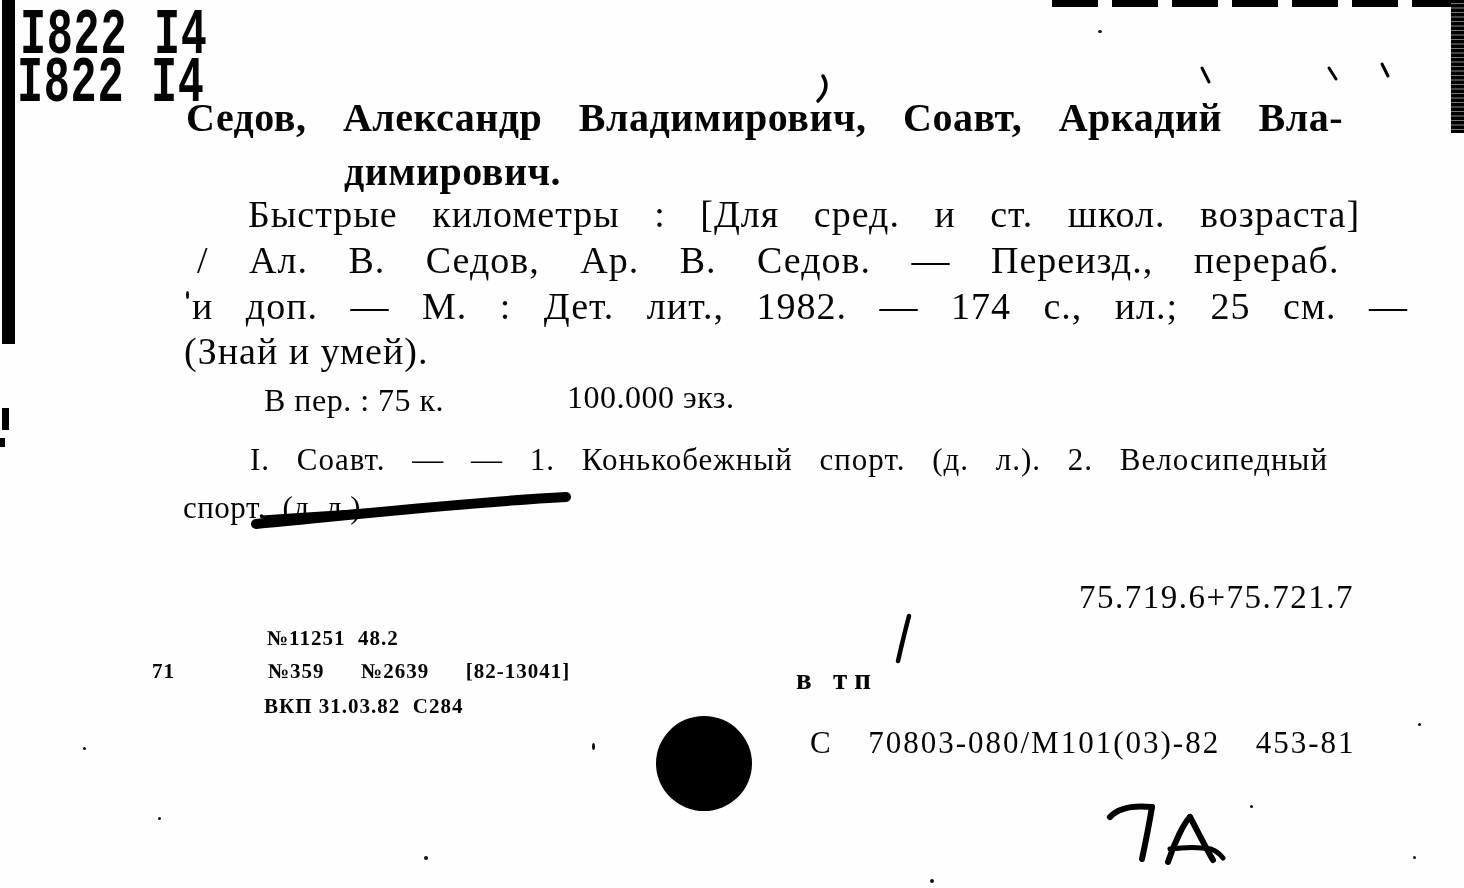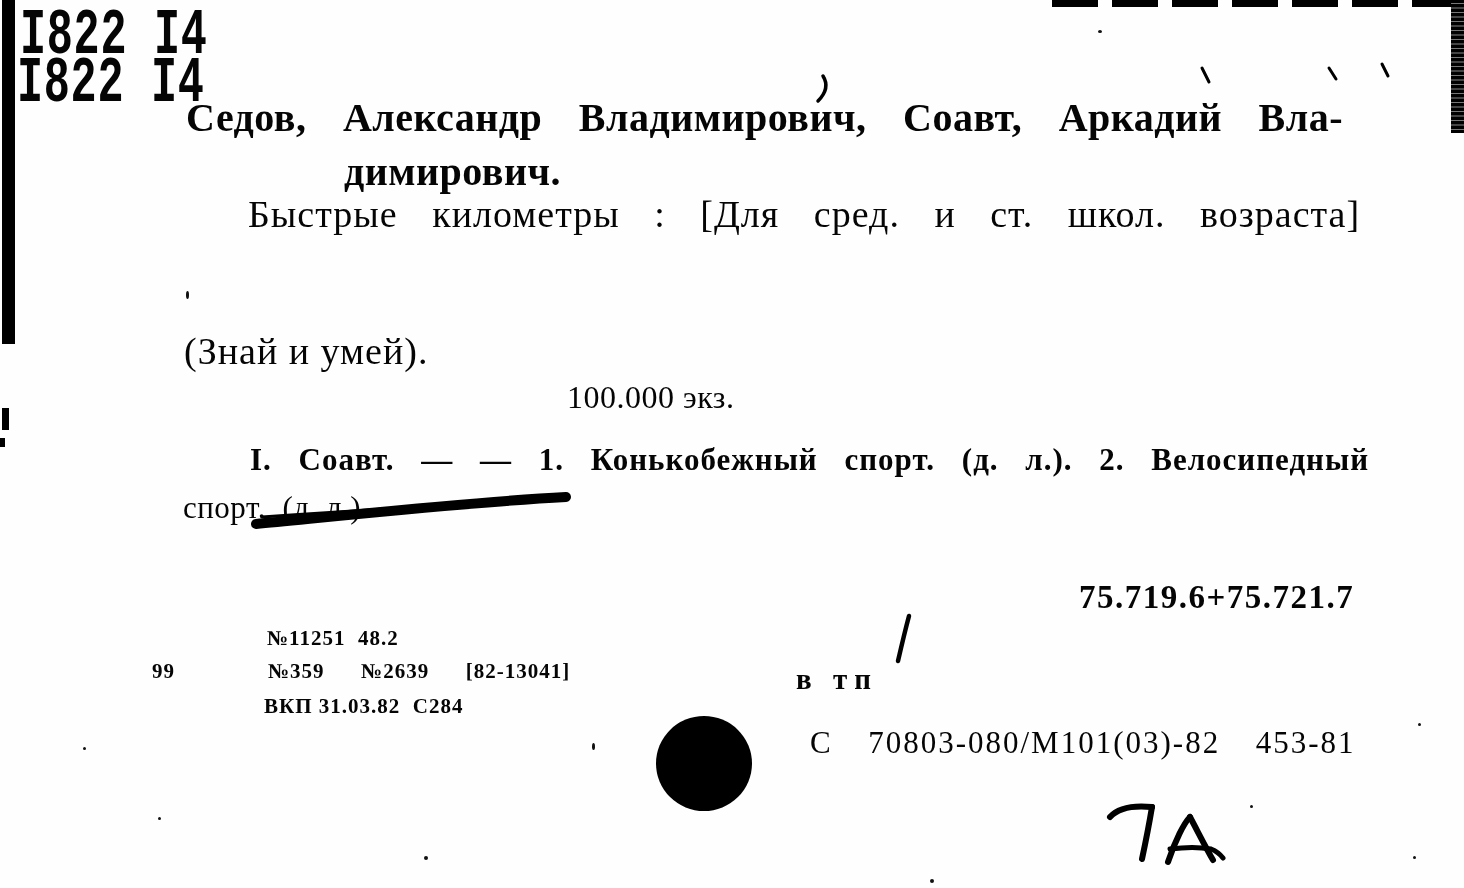--- a/index.html
+++ b/index.html
@@ -27,23 +27,23 @@
     letter-spacing:1px;
   }
   
   .heading{font-weight:bold;font-size:40px;word-spacing:26px;letter-spacing:0.5px;}
   .heading2{font-weight:bold;font-size:40px;letter-spacing:0.5px;}
   .t1{font-size:38px;word-spacing:24px;letter-spacing:1px;}
   .t2{font-size:38px;word-spacing:30px;letter-spacing:1px;}
   .t3{font-size:38px;word-spacing:22px;letter-spacing:1px;}
   .t4{font-size:38px;letter-spacing:1px;}
   .small{font-size:31px;letter-spacing:0.5px;}
-  .tr1{font-size:31px;word-spacing:18px;letter-spacing:1px;font-weight:bold;}
+  .tr1{font-size:31px;word-spacing:18px;letter-spacing:1px;}
   .udc{font-size:33px;letter-spacing:2px;}
-  .udcb{font-size:33px;letter-spacing:1.5px;font-weight:bold;}
+  .udcb{font-size:33px;letter-spacing:1.5px;font-weight:normal;}
   .imp{font-size:21px;font-weight:bold;letter-spacing:1px;}
   .imp-main{word-spacing:12px;}
   .vtp{font-size:29px;font-weight:bold;letter-spacing:7px;margin-left:6px;}
   .isbn{font-size:31px;letter-spacing:2px;word-spacing:8px;margin-top:9px;}
   
   .edge-left{position:absolute;left:2px;top:0;width:13px;height:344px;background:#000;}
   .edge-dash{position:absolute;background:#000;}
   .edge-top{
     position:absolute;left:1052px;top:0;width:412px;height:7px;
     background:repeating-linear-gradient(90deg,#000 0 46px,transparent 46px 60px);
@@ -73,31 +73,34 @@
   <div class="edge-top"></div>
   <div class="edge-right"></div>
 
   <div class="line stamp" style="left:20px;top:4px;">I822 I4</div>
   <div class="line stamp" style="left:17px;top:52px;">I822 I4</div>
 
   <div class="line heading" style="left:186px;top:98px;">Седов, Александр Владимирович, Соавт, Аркадий Вла-</div>
   <div class="line t1" style="left:248px;top:195px;">Быстрые километры : [Для сред. и ст. школ. возраста]</div>
 
   <div class="line heading2" style="left:344px;top:152px;">димирович.</div>
+  <div class="line t2" style="left:197px;top:241px;">/ Ал. В. Седов, Ар. В. Седов. — Переизд., перераб.</div>
+  <div class="line t3" style="left:192px;top:287px;">и доп. — М. : Дет. лит., 1982. — 174 с., ил.; 25 см. —</div>
   <div class="line t4" style="left:184px;top:332px;">(Знай и умей).</div>
 
+  <div class="line small" style="left:264px;top:384px;font-size:32px;">В пер. : 75 к.</div>
   <div class="line small" style="left:567px;top:381px;font-size:32px;">100.000 экз.</div>
 
   <div class="line tr1" style="left:250px;top:444px;">I. Соавт. — — 1. Конькобежный спорт. (д. л.). 2. Велосипедный</div>
   <div class="line small" style="left:183px;top:492px;">спорт.  (д. л.).</div>
 
   <div class="line udcb" style="left:1079px;top:581px;">75.719.6+75.721.7</div>
 
   <div class="line imp" style="left:267px;top:628px;">№11251  48.2</div>
-  <div class="line imp" style="left:152px;top:661px;">99</div>
+  <div class="line imp" style="left:152px;top:661px;">71</div>
   <div class="line imp imp-main" style="left:268px;top:661px;">№359  №2639  [82-13041]</div>
   <div class="line vtp" style="left:790px;top:665px;">в тп</div>
   <div class="line imp" style="left:264px;top:696px;text-align:center;">ВКП 31.03.82  С284</div>
 
   <div class="line isbn" style="left:810px;top:718px;">С  70803-080/М101(03)-82  453-81</div>
 
   <div class="blob"></div>
 
   <svg class="overlay" viewBox="0 0 1464 888">
 

